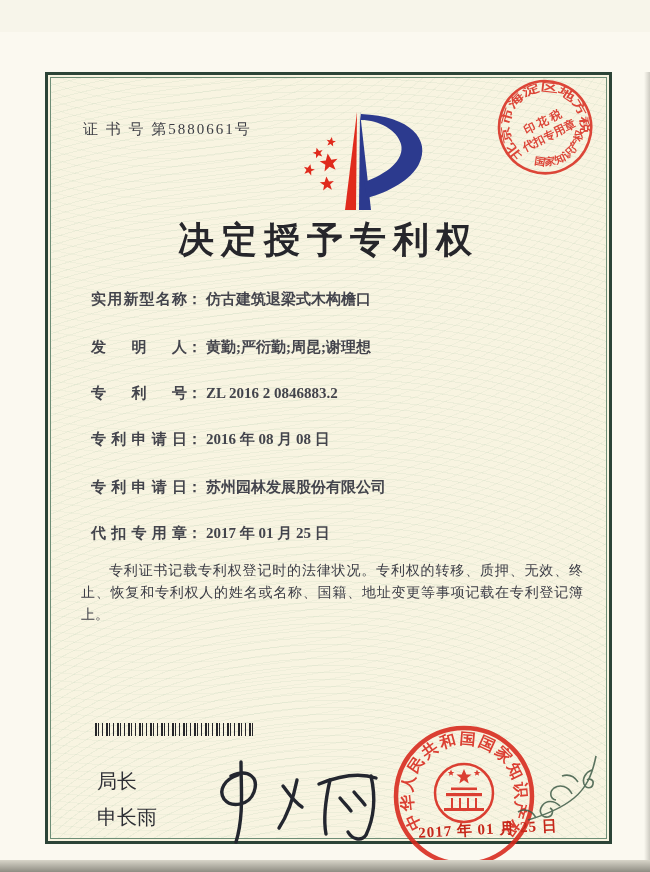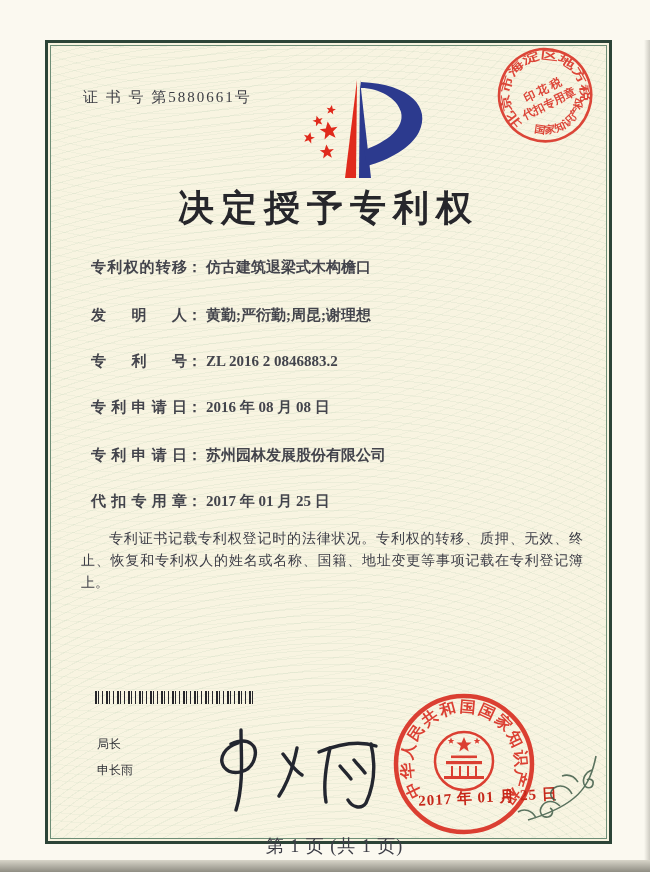--- a/index.html
+++ b/index.html
@@ -1,21 +1,21 @@
 <!DOCTYPE html>
 <html><head>
 <meta charset="utf-8">
 <style>
   html,body{margin:0;padding:0;}
   body{
     width:650px;height:872px;position:relative;overflow:hidden;
     background:#f7f5ea;
     font-family:"Liberation Serif","DejaVu Serif",serif;
   }
-  .photo{position:absolute;inset:0;background:#fbf9f0;}
+  .photo{position:absolute;inset:0;background:#fbf9f0;margin-top:32px;}
   
   .photo-shadow-bottom{position:absolute;left:0;right:0;bottom:0;height:12px;
     background:linear-gradient(#d8d5c9,#8f8d83);}
   .photo-shadow-right{position:absolute;top:40px;bottom:12px;right:0;width:6px;
     background:linear-gradient(90deg,rgba(0,0,0,0),rgba(120,118,108,.35));}
 
   
   .frame{
     position:absolute;left:45px;top:40px;right:38px;bottom:28px;
     border:3px solid #2c4437;
@@ -49,21 +49,21 @@
     position:absolute;left:30px;top:482px;width:502px;
     font-size:14px;line-height:22px;color:#3c3d46;text-align:justify;
   }
   .body-text p{margin:0;text-indent:2em;}
 
   .barcode{
     position:absolute;left:44px;top:645px;width:160px;height:13px;
     background:
       repeating-linear-gradient(90deg,#26262a 0 2px,transparent 2px 3px,#26262a 3px 4px,transparent 4px 7px,#26262a 7px 8px,transparent 8px 11px);
   }
-  .director-block{position:absolute;left:46px;top:690px;font-size:12px;color:#2f3036;
+  .director-block{position:absolute;left:46px;top:690px;font-size:20px;color:#2f3036;
     font-family:"Liberation Sans","DejaVu Sans",sans-serif;}
   .director-block .line{margin-bottom:9px;}
   .signature{position:absolute;left:150px;top:672px;}
 
   .office-seal{position:absolute;left:338px;top:643px;}
   .seal-date{
     position:absolute;left:352px;top:742px;width:170px;text-align:center;
     font-size:15px;color:#c6271a;letter-spacing:1px;transform:rotate(-3deg);
     font-weight:600;
   }
@@ -102,21 +102,21 @@
           <polygon points="89,6 88,104 100,104" fill="#2c3a8e"></polygon>
 
           <path d="M90,8 C140,10 160,34 148,58 C140,74 118,86 96,92 L93,76 C116,68 134,54 130,38 C126,24 108,14 90,14 Z" fill="#2c3a8e"></path>
         </svg>
       </div>
 
       <div class="title">决定授予专利权</div>
 
       <div class="fields">
         <div class="field-row" style="top:0px">
-          <span class="field-label">专利权的转移</span><span class="field-colon">：</span><span class="field-value">仿古建筑退梁式木构檐口</span>
+          <span class="field-label">实用新型名称</span><span class="field-colon">：</span><span class="field-value">仿古建筑退梁式木构檐口</span>
         </div>
         <div class="field-row" style="top:48px">
           <span class="field-label">发明人</span><span class="field-colon">：</span><span class="field-value">黄勤;严衍勤;周昆;谢理想</span>
         </div>
         <div class="field-row" style="top:94px">
           <span class="field-label">专利号</span><span class="field-colon">：</span><span class="field-value">ZL 2016 2 0846883.2</span>
         </div>
         <div class="field-row" style="top:140px">
           <span class="field-label">专利申请日</span><span class="field-colon">：</span><span class="field-value">2016 年 08 月 08 日</span>
         </div>

